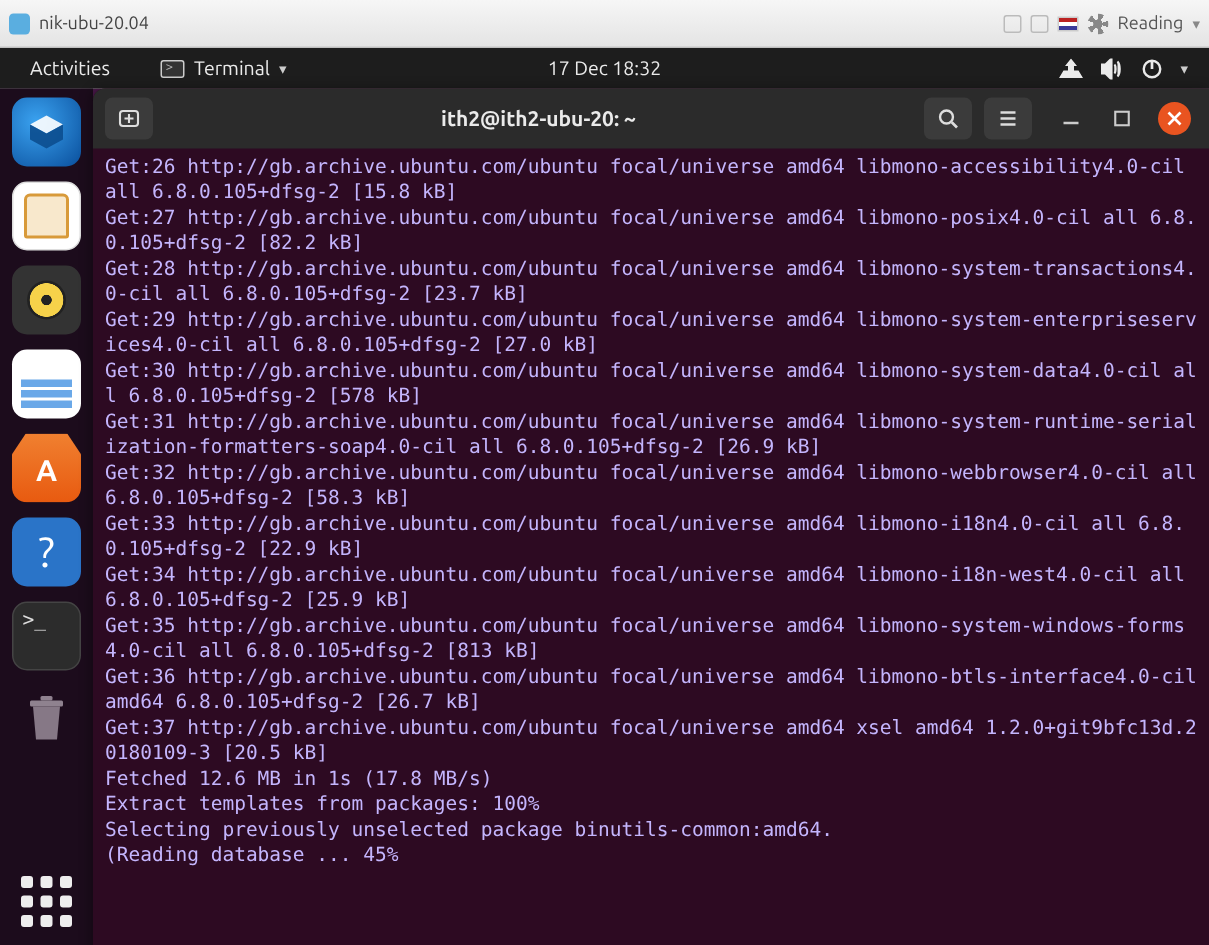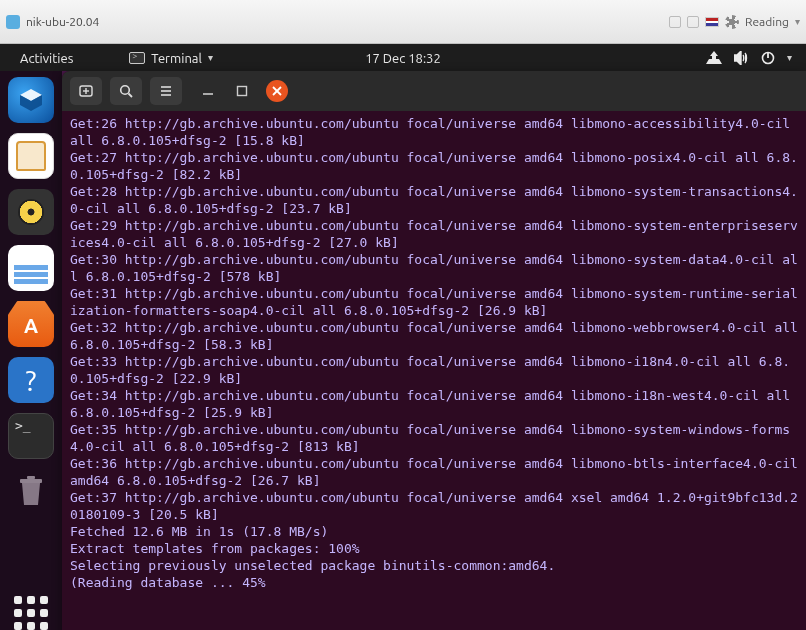--- a/index.html
+++ b/index.html
@@ -7,21 +7,21 @@
     width: 806px;
     height: 630px;
     font-family: Ubuntu, "Segoe UI", Arial, sans-serif;
     background: #ececec;
     overflow: hidden;
     font-size: 13px;
     color: #e8e8e8;
   }
   
   .vm-bar {
-    height: 44px;
+    height: 32px;
     background: linear-gradient(#f6f6f6, #e4e4e4);
     border-bottom: 1px solid #bfbfbf;
     display: flex;
     align-items: center;
     padding: 0 6px;
     font-size: 12px;
     color: #444;
   }
   .vm-bar .vm-ico {
     width: 14px; height: 14px;
@@ -50,21 +50,21 @@
     display: flex;
     align-items: center;
     padding: 0 14px;
     font-size: 13px;
   }
   .gnome-bar .activities { padding: 0 6px; }
   .gnome-bar .app-indicator {
     display: flex;
     align-items: center;
     gap: 6px;
-    margin-left: 50px;
+    margin-left: 28px;
   }
   .gnome-bar .term-ico {
     width: 16px; height: 12px;
     border: 1px solid #ccc;
     border-radius: 2px;
     position: relative;
     background:#333;
   }
   .gnome-bar .term-ico:before { content:">"; position:absolute; left:2px; top:-2px; font-size:9px; color:#bbb; }
   .gnome-bar .spacer { flex: 1; }
@@ -250,20 +250,21 @@
 
   <div class="term-window">
     <div class="term-header">
       <div class="hdr-btn">
         <svg width="16" height="16" viewBox="0 0 16 16">
             <rect x="2" y="3" width="12" height="10" rx="2" fill="none" stroke="#ddd" stroke-width="1.4"></rect>
             <line x1="8" y1="5" x2="8" y2="11" stroke="#ddd" stroke-width="1.4"></line>
             <line x1="5" y1="8" x2="11" y2="8" stroke="#ddd" stroke-width="1.4"></line>
           </svg>
       </div>
+      <div class="hdr-title">ith2@ith2-ubu-20: ~</div>
       <div class="hdr-btn">
         <svg width="16" height="16" viewBox="0 0 16 16">
             <circle cx="7" cy="7" r="4.3" fill="none" stroke="#ddd" stroke-width="1.6"></circle>
             <line x1="10.5" y1="10.5" x2="14" y2="14" stroke="#ddd" stroke-width="1.8"></line>
           </svg>
       </div>
       <div class="hdr-btn">
         <svg width="16" height="16" viewBox="0 0 16 16">
             <line x1="3" y1="4" x2="13" y2="4" stroke="#ddd" stroke-width="1.6"></line>
             <line x1="3" y1="8" x2="13" y2="8" stroke="#ddd" stroke-width="1.6"></line>

